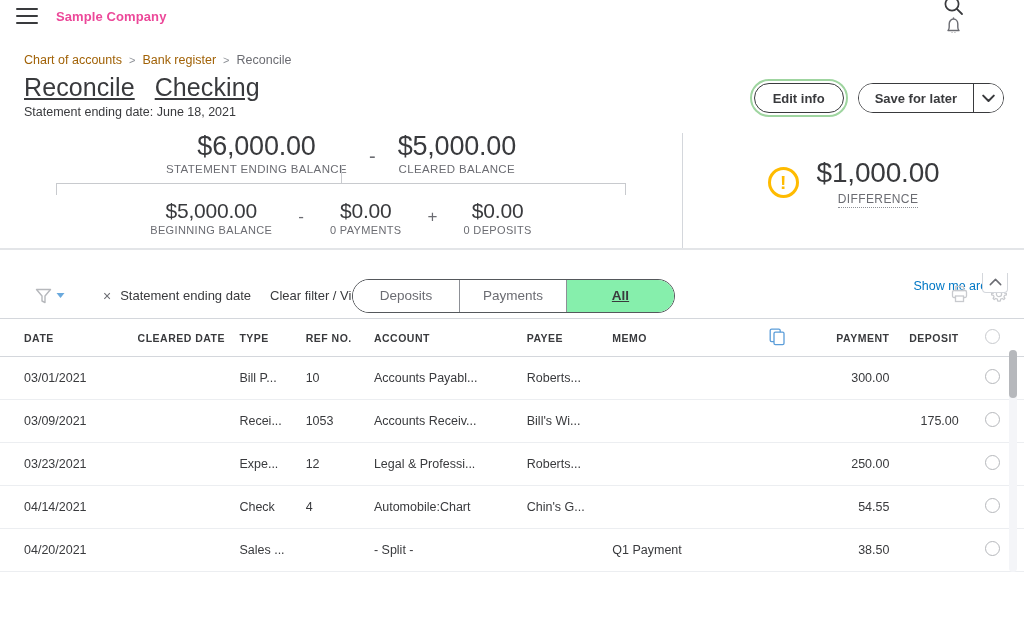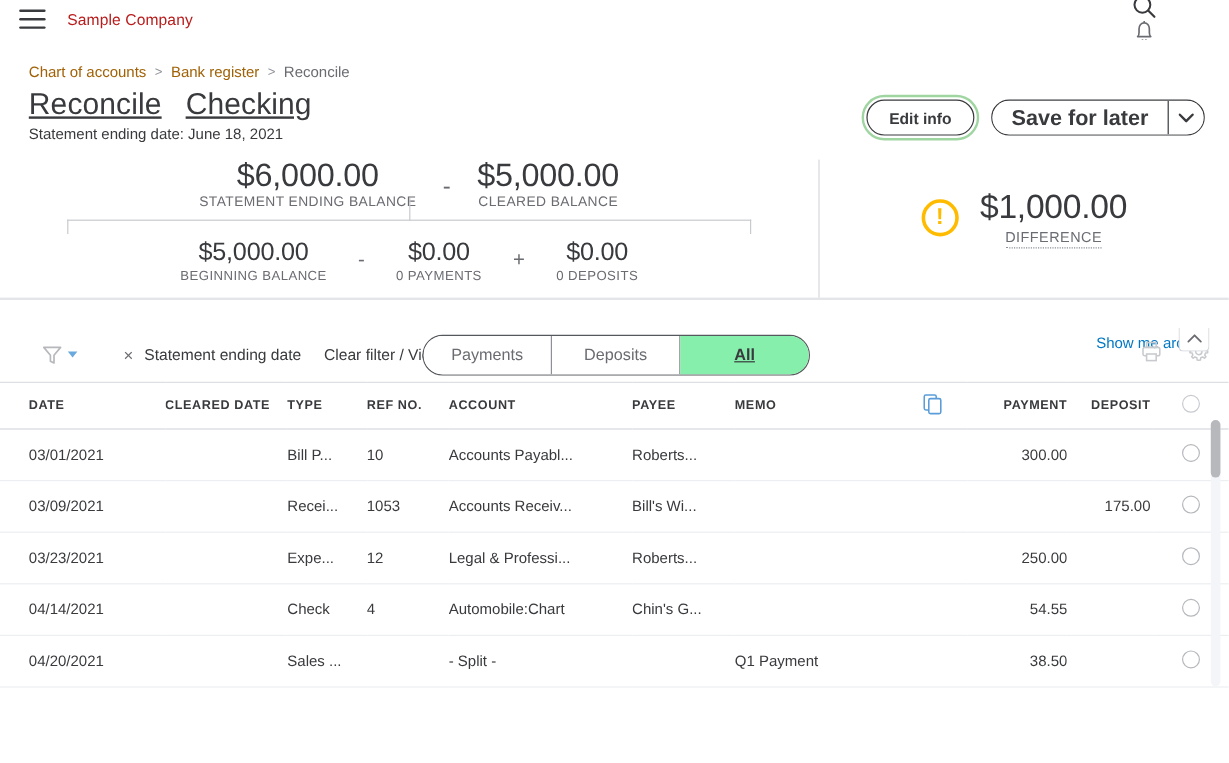--- a/index.html
+++ b/index.html
@@ -16,21 +16,21 @@
     height: 33px;
     display: flex; align-items: center;
     padding: 0 14px 0 16px;
     background: #ffffff;
     border-bottom: 1px solid #ffffff;
   }
   .hamburger { width: 22px; height: 16px; display:flex; flex-direction:column; justify-content:space-between; cursor:pointer; }
   .hamburger span { display:block; height:2px; background:#393a3d; border-radius:1px; }
   .company-name {
     margin-left: 18px;
-    font-size: 13px; font-weight: normal; color: #b91c1c;
+    font-size: 13px; font-weight: bold; color: #ec4899;
     letter-spacing: .1px;
   }
   .appbar-right { margin-left:auto; display:flex; align-items:center; gap:0;flex-direction:column; }
   .appbar-item { display:flex; align-items:center; gap:7px; padding:0 11px; cursor:pointer; color:#6b6c72; font-size:13px; }
   .appbar-item svg { display:block; }
   .avatar {
     width:21px; height:21px; border-radius:50%;
     background:#0077c5; color:#fff; font-size:11px; font-weight:bold;
     display:flex; align-items:center; justify-content:center;
     margin-left:10px; cursor:pointer;
@@ -53,21 +53,21 @@
     height:30px; border:1px solid #393a3d; border-radius:16px;
     background:#fff; font-size:13px; font-weight:bold; color:#393a3d;
     padding: 0 18px; cursor:pointer; display:flex; align-items:center; justify-content:center;
     font-family:"Liberation Sans", sans-serif;
   }
   .btn-focus-wrap {
     border:2px solid #9fd5a0; border-radius:20px; padding:2px;
     display:flex;
   }
   .split-btn { display:flex; align-items:stretch; border:1px solid #393a3d; border-radius:16px; overflow:hidden; }
-  .split-btn .main { height:28px; padding:0 16px; display:flex; align-items:center; font-size:18px; font-weight:bold; background:#fff; cursor:pointer; }
+  .split-btn .main { height:28px; padding:0 16px; display:flex; align-items:center; font-size:13px; font-weight:bold; background:#fff; cursor:pointer; }
   .split-btn .caret { width:30px; display:flex; align-items:center; justify-content:center; border-left:1px solid #393a3d; cursor:pointer; background:#fff; }
 
   
   .summary { display:flex; align-items:flex-start; padding: 12px 0 0 0; position:relative; }
   .summary-left { width:682px; position:relative; padding-bottom:12px; }
   .sum-top { display:flex; align-items:flex-start; justify-content:center; gap:0; }
   .sum-cell { text-align:center; }
   .sum-val { font-size:27px; font-weight:400; color:#393a3d; line-height:1.15; letter-spacing:-.2px; }
   .sum-lbl { font-size:11.5px; color:#6b6c72; letter-spacing:.35px; margin-top:1px; }
   .sum-op { font-size:20px; color:#6b6c72; padding: 14px 22px 0 22px; }
@@ -326,22 +326,22 @@
         </svg>
       <svg width="9" height="7" viewBox="0 0 9 7">
           <path d="M0.5 1 L8.5 1 L4.5 6 Z" fill="#6aa9dd"></path>
         </svg>
     </div>
     <span class="chip-x">×</span>
     <span class="chip-label">Statement ending date</span>
     <span class="clear-filter">Clear filter / View all</span>
 
     <div class="segmented">
+      <div class="seg w2">Deposits</div>
       <div class="seg w1">Payments</div>
-      <div class="seg w2">Deposits</div>
       <div class="seg w3 active">All</div>
     </div>
 
     <div class="filter-right">
       <span class="ic">
         <svg width="17" height="18" viewBox="0 0 17 18">
             <rect x="4.5" y="1.5" width="8" height="4" fill="none" stroke="#c8cace" stroke-width="1.3"></rect>
             <rect x="1.5" y="5.5" width="14" height="7" rx="1.5" fill="none" stroke="#c8cace" stroke-width="1.3"></rect>
             <rect x="4.5" y="11" width="8" height="5.5" fill="#fff" stroke="#c8cace" stroke-width="1.3"></rect>
           </svg>

